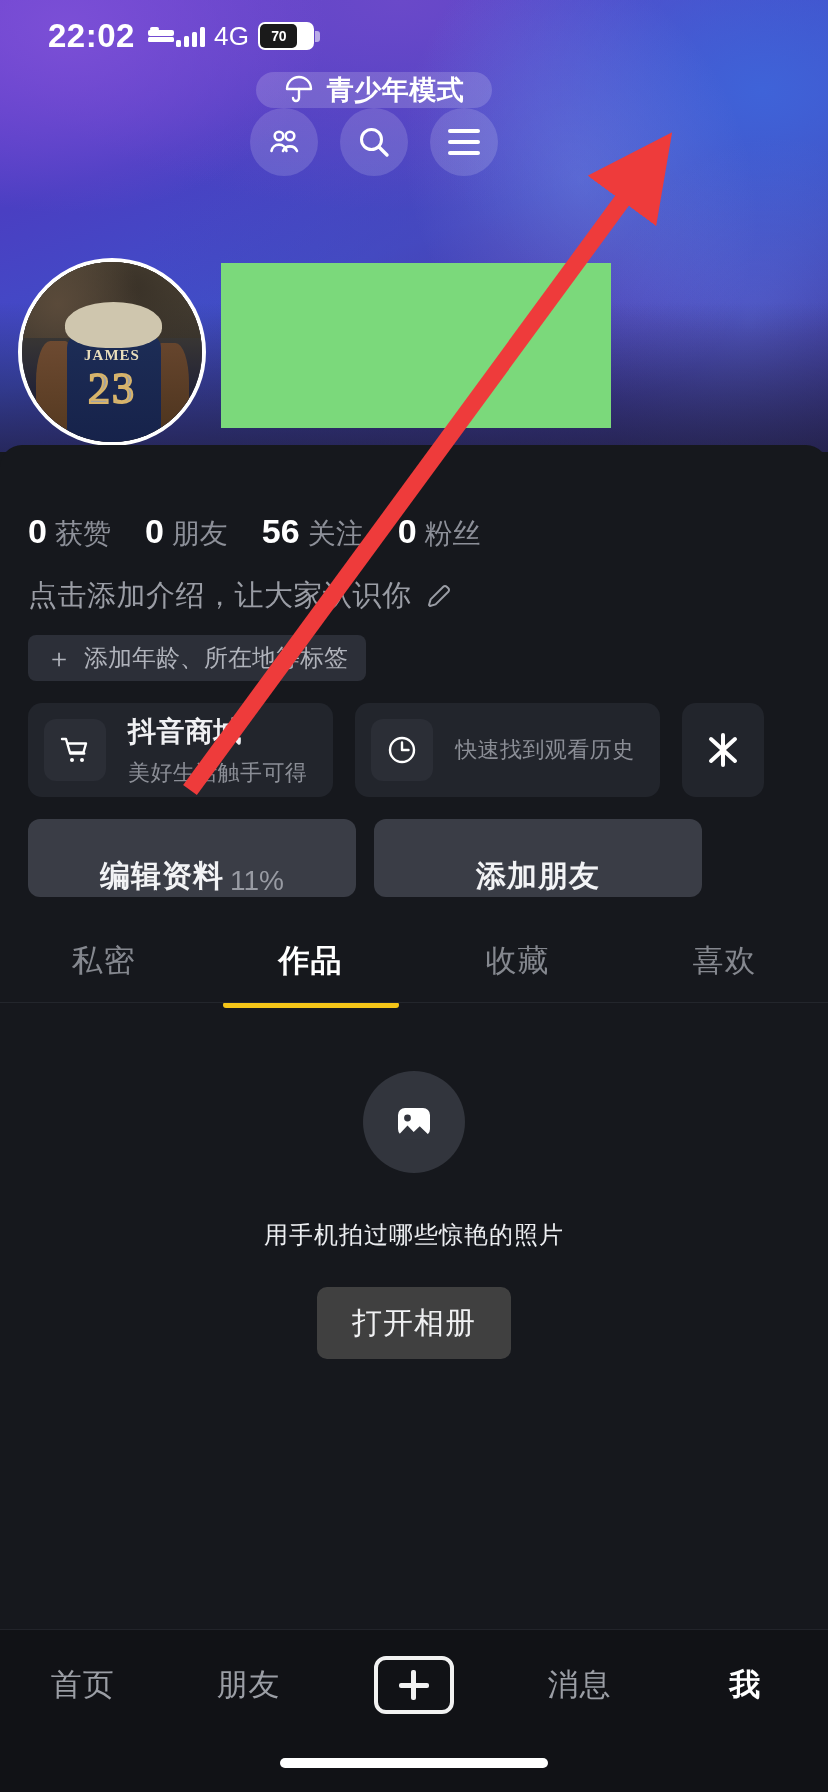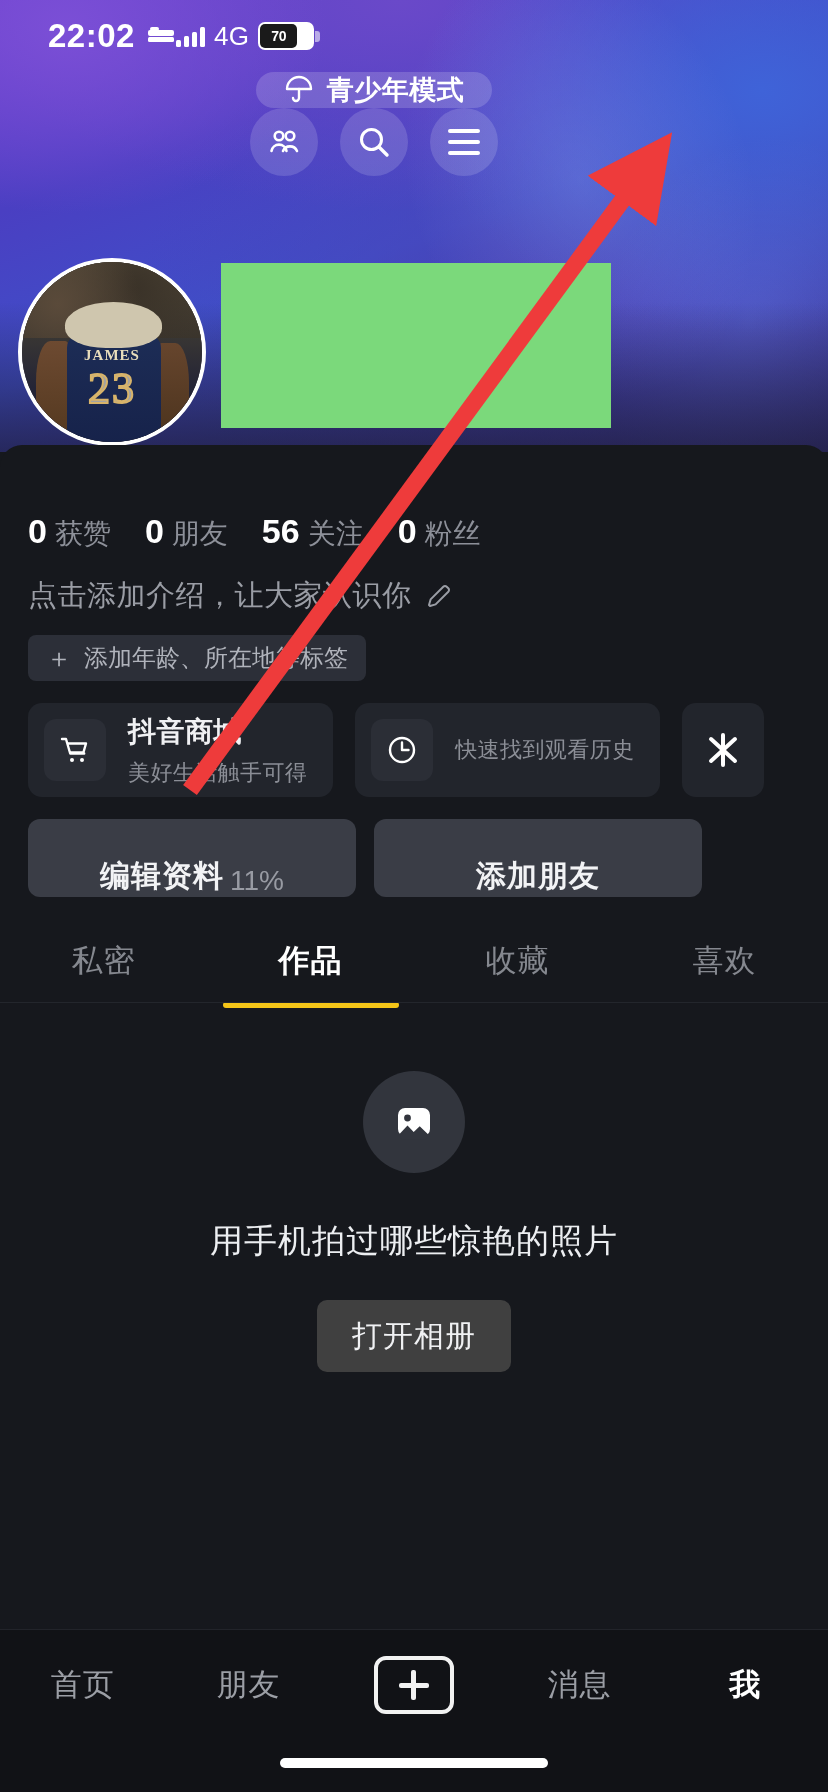--- a/index.html
+++ b/index.html
@@ -233,21 +233,21 @@
   .empty{
     position:absolute; left:0; top:560px; width:828px;
     display:flex; flex-direction:column; align-items:center;
   }
   .empty-circle{
     width:102px; height:102px; border-radius:50%; background:#32353d;
     display:flex; align-items:center; justify-content:center;
     margin-top:66px;
   }
   .empty-text{
-    margin-top:46px; font-size:33px; color:#eceef1; font-weight:500; letter-spacing:1px;
+    margin-top:46px; font-size:24px; color:#eceef1; font-weight:500; letter-spacing:1px;
   }
   .empty-btn{
     margin-top:36px; width:194px; height:72px; border-radius:10px;
     background:#404040; display:flex; align-items:center; justify-content:center;
     font-size:30px; color:#f0f1f3; letter-spacing:1px;
   }
 
   
   .bottomnav{
     position:absolute; left:0; bottom:0; width:828px; height:163px;

